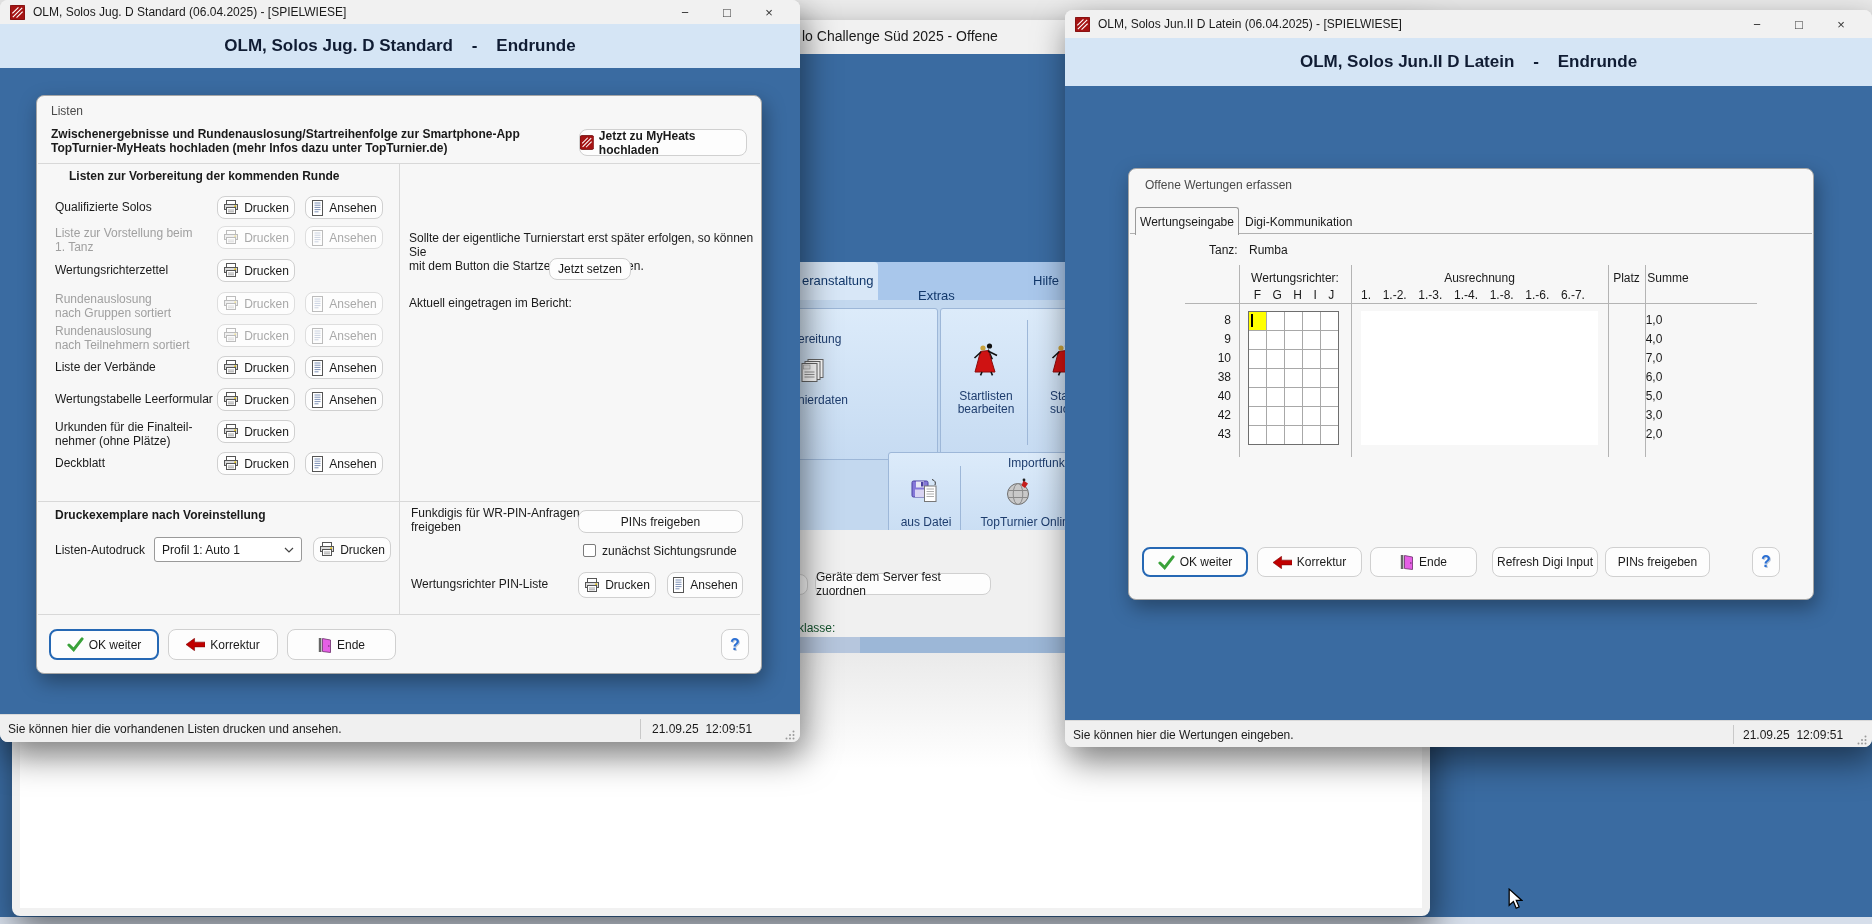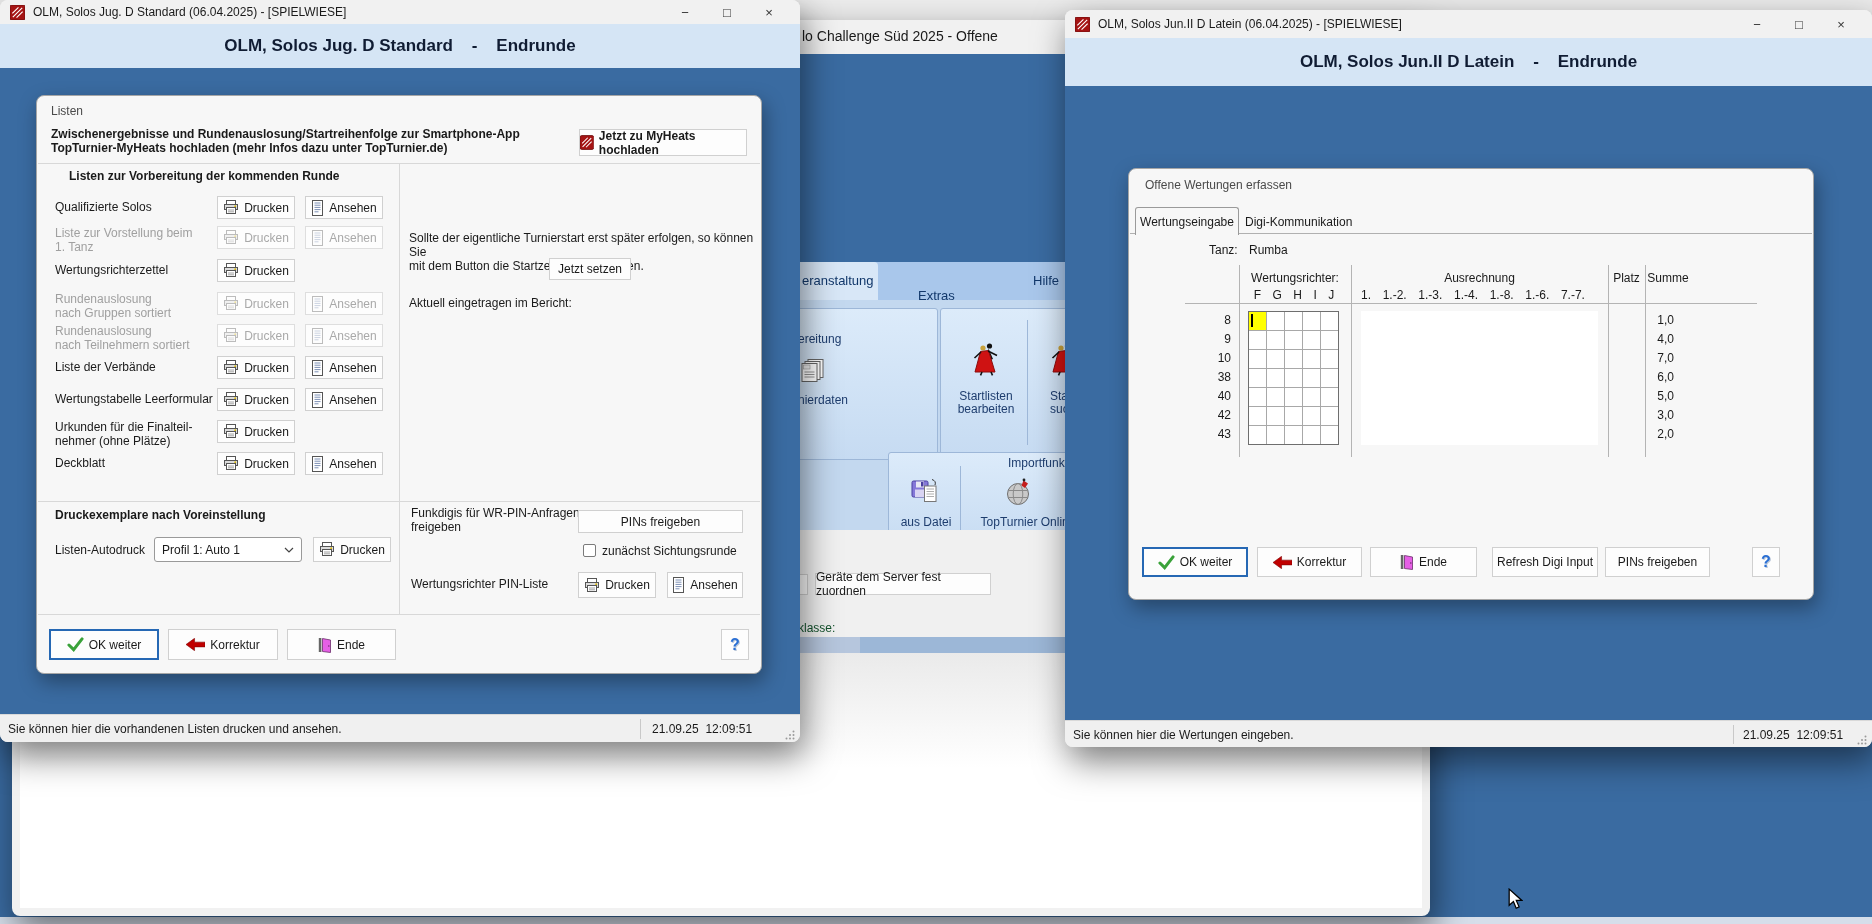--- a/index.html
+++ b/index.html
@@ -26,21 +26,21 @@
   .vdiv{position:absolute;width:1px;background:#c9c9c9;}
   
   .dlg{position:absolute;background:#f7f7f7;border:1px solid #a6a6a6;border-radius:8px;
        box-shadow:3px 8px 20px rgba(0,0,0,.35);}
   .dtitle{position:absolute;font-size:12px;color:#4a4a4a;}
   .lbl{position:absolute;font-size:12px;color:#1a1a1a;white-space:pre-line;line-height:14px;}
   .lbl.b{font-weight:bold;}
   .lbl.dis{color:#a0a0a0;}
   .sep{position:absolute;background:#d8d8d8;}
   .btn{position:absolute;display:flex;align-items:center;justify-content:center;gap:5px;
-       background:#fdfdfd;border:1px solid #d0d0d0;border-radius:0;font-size:12px;
+       background:#fdfdfd;border:1px solid #d0d0d0;border-radius:8px;font-size:12px;
        color:#1a1a1a;box-sizing:border-box;}
   .btn.focus{border:2px solid #2668b4;}
   .btn.dis{color:#a9a9a9;border-color:#dedede;}
   .btn.dis svg{opacity:.38;}
   .help{font-weight:bold;font-size:16px;color:#2a6fd4;text-shadow:1px 1px 0 #b9c6d8;}
   .cmb{position:absolute;display:flex;align-items:center;background:#fff;
        border:1px solid #9a9a9a;border-radius:3px;padding:0 7px;font-size:12px;box-sizing:border-box;}
   .cmb svg{margin-left:auto;}
   .cbx{position:absolute;width:13px;height:13px;background:#fff;border:1px solid #7a7a7a;
        border-radius:2px;box-sizing:border-box;}
@@ -52,21 +52,21 @@
   .thead{position:absolute;font-size:12px;color:#1a1a1a;text-align:center;}
   .vline{position:absolute;width:1px;background:#b4b4b4;}
   .hline{position:absolute;height:1px;background:#b4b4b4;}
   .grid{position:absolute;display:grid;grid-template-columns:repeat(5,17px);
         grid-auto-rows:18px;gap:1px;background:#a8a8a8;border:1px solid #6e6e6e;}
   .grid i{background:#fff;}
   .grid i.act{background:#ffff00;position:relative;}
   .grid i.act::after{content:"";position:absolute;left:2px;top:2px;width:2px;height:13px;background:#000;}
   .trow{position:absolute;height:19px;line-height:19px;font-size:12px;}
   .rnum{position:absolute;left:0;width:27px;text-align:right;}
-  .rsum{position:absolute;left:430px;width:40px;text-align:right;}
+  .rsum{position:absolute;left:430px;width:40px;text-align:center;}
   .wpanel{position:absolute;background:#fff;}
   
   .tabrow{position:absolute;background:#a9c7eb;}
   .mtab{position:absolute;font-size:13px;color:#12386b;}
   .acttab{position:absolute;background:#d8e7f7;border-radius:4px 4px 0 0;}
   .grp{position:absolute;border:1px solid #9db7d8;border-radius:3px;
        background:linear-gradient(#dcebfa,#c6dbf2);}
   .gcap{position:absolute;font-size:12px;color:#1e3d6e;}
   .glbl{position:absolute;font-size:12px;color:#1e3d6e;text-align:center;
         white-space:pre-line;line-height:13px;}
@@ -477,21 +477,21 @@
         <span>I</span>
         <span>J</span>
       </div>
       <div class="thead" style="left:232px;top:119px;width:224px;display:flex;justify-content:space-between">
         <span>1.</span>
         <span>1.-2.</span>
         <span>1.-3.</span>
         <span>1.-4.</span>
         <span>1.-8.</span>
         <span>1.-6.</span>
-        <span>7.-7.</span>
+        <span>6.-7.</span>
       </div>
       <div class="hline" style="left:56px;top:134px;width:572px"></div>
       <div class="vline" style="left:110px;top:96px;height:192px"></div>
       <div class="vline" style="left:222px;top:96px;height:192px"></div>
       <div class="vline" style="left:479px;top:96px;height:192px"></div>
       <div class="vline" style="left:516px;top:96px;height:192px"></div>
 
       <div class="trow" style="left:75px;top:142px;width:470px">
           <span class="rnum">8</span>
           <span class="rsum">1,0</span>

